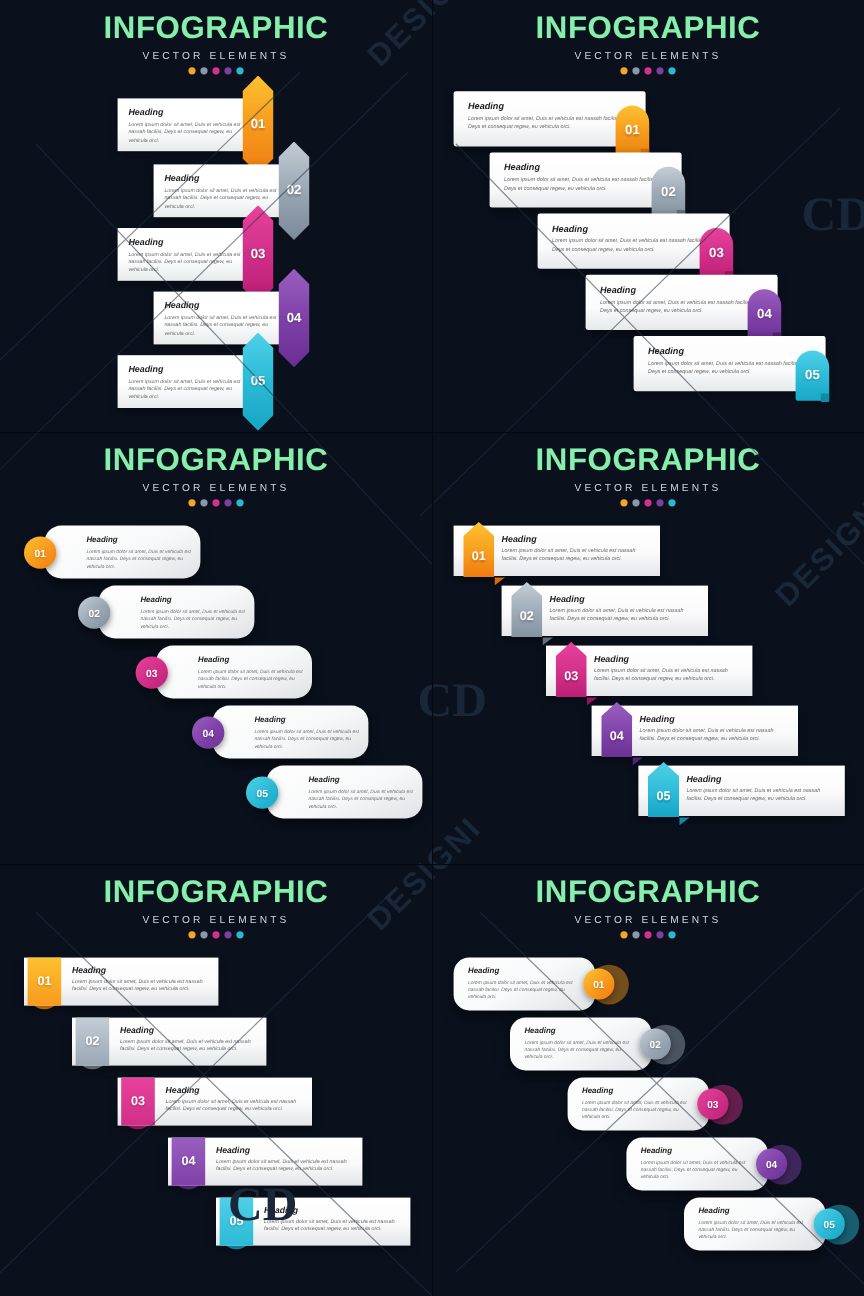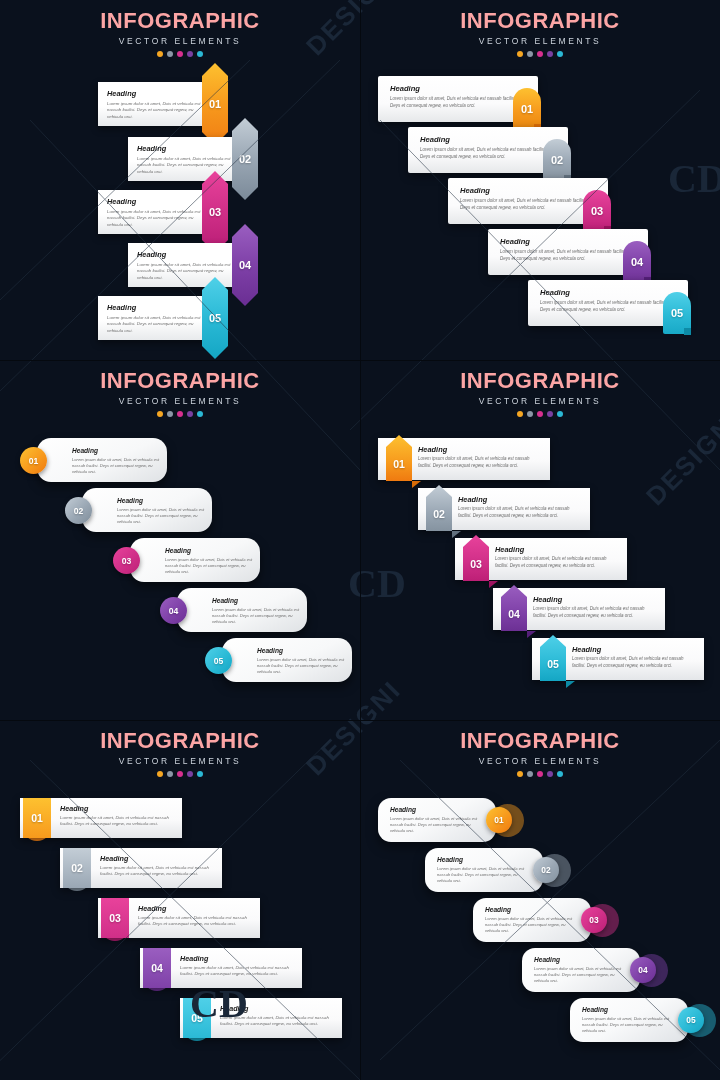--- a/index.html
+++ b/index.html
@@ -38,21 +38,21 @@
   
   .panel{ position:relative; width:360px; height:360px; overflow:hidden; z-index:2;}
   .divider-v{
     position:absolute; left:360px; top:0; width:1px; height:1080px;
     background:#05090f; z-index:7;
   }
   .divider-h{ position:absolute; left:0; width:720px; height:1px; background:#05090f; z-index:7;}
 
   .head{ position:absolute; left:0; top:8px; width:360px; text-align:center; z-index:3;}
   .head .t1{
-    color:#fca5a5; font-size:22px; font-weight:700; letter-spacing:.5px;
+    color:#86efac; font-size:26px; font-weight:700; letter-spacing:.5px;
     font-family:"Liberation Sans", sans-serif;
   }
   .head .t2{
     color:#cdd4dd; font-size:8.5px; letter-spacing:2.6px; margin-top:2px;
     font-family:"Liberation Sans", sans-serif;
   }
   .dots{ display:flex; gap:4px; justify-content:center; margin-top:5px;}
   .dot{ width:6px; height:6px; border-radius:50%; }
 
   

